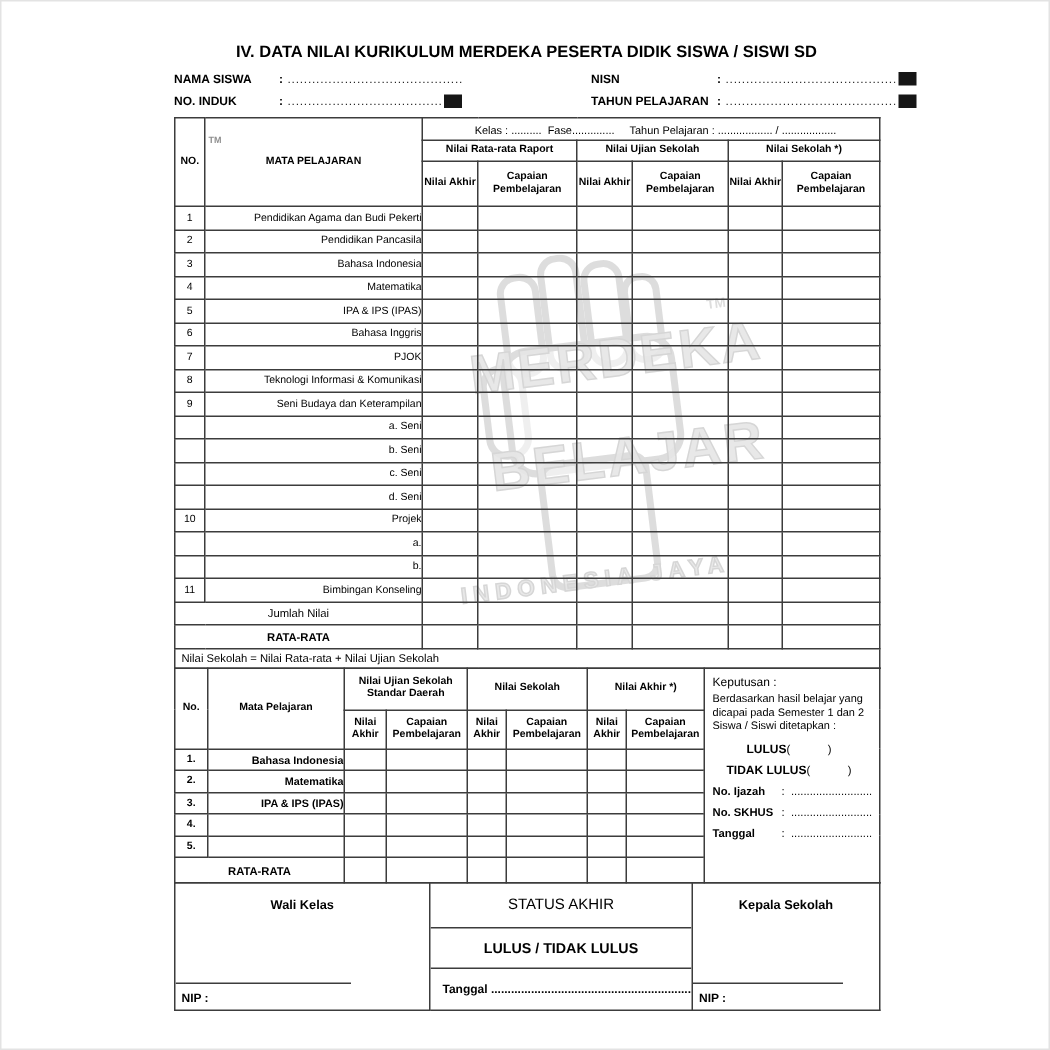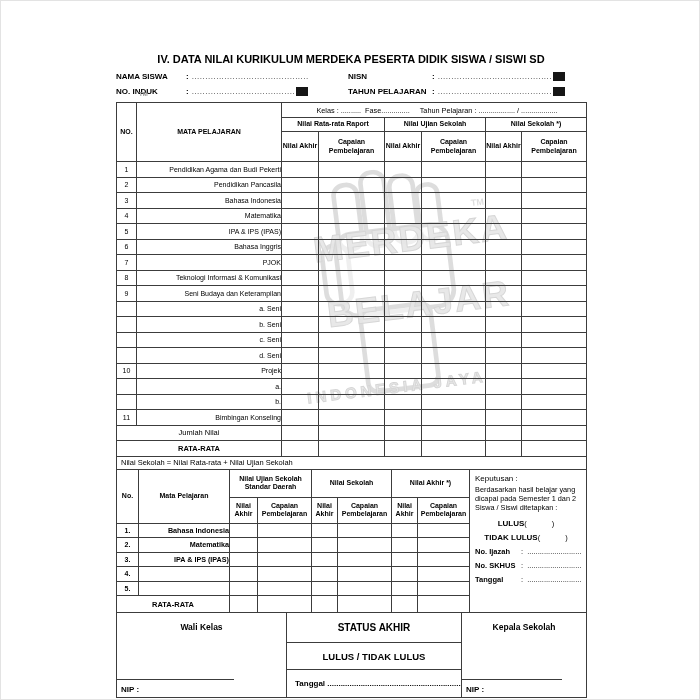--- a/index.html
+++ b/index.html
@@ -10,29 +10,29 @@
   
   .watermark{position:absolute;left:268px;top:178px;width:270px;height:255px;transform:rotate(-7deg);opacity:.5;z-index:1;pointer-events:none}
   .wm-text{position:absolute;font-weight:bold;color:rgba(205,205,205,.9);-webkit-text-stroke:1px #aeaeae;letter-spacing:2px;white-space:nowrap}
   .wm1{left:52px;top:40px;font-size:36px}
   .wm2{left:58px;top:106px;font-size:36px}
   .wm3{left:28px;top:198px;font-size:15px;letter-spacing:4px}
   .wm-fist{position:absolute;left:38px;top:-12px;width:175px;height:235px}
   .wm-tm{position:absolute;left:214px;top:28px;font-size:9px;font-weight:bold;color:#bdbdbd}
   .tm-mark{position:absolute;left:138px;top:90px;font-size:6px;font-weight:bold;color:#8f8f8f;z-index:3}
 
-  .form{position:absolute;left:115px;top:52px;width:470px;z-index:2}
+  .form{position:absolute;left:115px;top:28px;width:470px;z-index:2}
   .title{font-size:11px;font-weight:bold;text-align:center;white-space:nowrap;line-height:12px;margin-bottom:5px}
 
   
   .fields{margin-bottom:4px}
   .frow{display:flex;align-items:center;height:13px;margin-bottom:2px}
   .fg{display:flex;align-items:flex-end}
   .fg-left{width:192px}
-  .fg-right{width:217px;margin-left:40px}
+  .fg-right{width:217px;margin-left:86px}
   .flabel{font-weight:bold;font-size:8px;white-space:nowrap;flex:0 0 auto}
   .fg-left .flabel{width:70px}
   .fg-right .flabel{width:84px}
   .fcolon{font-size:8px;font-weight:bold;margin-right:3px;flex:0 0 auto}
   .fdots{flex:1;overflow:hidden;white-space:nowrap;font-size:8px;letter-spacing:.5px;color:#222}
   .marker{width:12px;height:9px;background:#161616;margin-left:2px;flex:0 0 auto}
 
   
   table{border-collapse:collapse;table-layout:fixed;width:470px}
   td{border:1px solid #3c3c3c;font-size:7px;padding:0;text-align:center;vertical-align:middle;overflow:hidden;background:transparent}
@@ -68,21 +68,21 @@
   .kep-frow .kl{font-weight:bold;width:46px;flex:0 0 auto}
   .kep-frow .kv{white-space:pre;overflow:hidden;flex:1}
 
   
   .tf td{height:84px;vertical-align:top;position:relative}
   .sign-title{font-weight:bold;font-size:8.5px;text-align:center;padding-top:9px}
   .sign-line{position:absolute;bottom:17px;left:0;height:1px;background:#3c3c3c}
   .w70{width:69%}
   .w80{width:81%}
   .nip{position:absolute;bottom:3px;left:4px;font-weight:bold;font-size:8px}
-  .status-h{height:30px;border-bottom:1px solid #3c3c3c;font-weight:bold;font-size:10px;text-align:center;padding-top:9px}
+  .status-h{height:30px;border-bottom:1px solid #3c3c3c;font-weight:normal;font-size:10px;text-align:center;padding-top:9px}
   .status-v{height:27px;border-bottom:1px solid #3c3c3c;font-weight:bold;font-size:9.5px;text-align:center;padding-top:8px}
   .status-t{height:27px;font-weight:bold;font-size:8px;text-align:left;padding:9px 0 0 8px;white-space:nowrap;overflow:hidden}
 </style>
 </head>
 <body>
 
 <div class="page">
 
   <div class="watermark">
     <svg class="wm-fist" viewBox="0 0 140 200">

